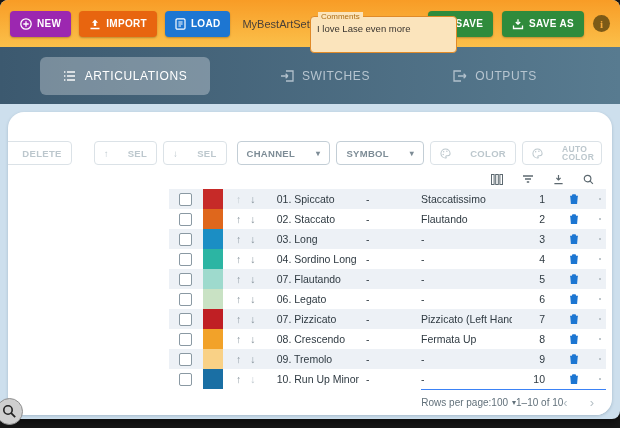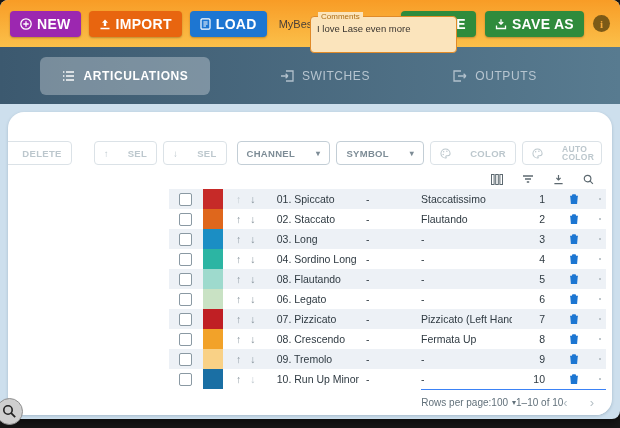--- a/index.html
+++ b/index.html
@@ -7,21 +7,21 @@
   body { background:#181818; font-family:"Liberation Sans", sans-serif; position:relative; overflow:hidden; }
 
   .window { position:absolute; left:0; top:0; width:620px; height:419px;
     border-radius:8px; overflow:hidden; display:flex; flex-direction:column;
     box-shadow:0 4px 10px rgba(0,0,0,.5); background:#cddfed; }
 
   
   .topbar { height:47px; flex:0 0 47px; background:linear-gradient(180deg,#f89c26,#fbc04a);
     display:flex; align-items:center; padding:0 10px; gap:8px; position:relative; }
   .tb-btn { height:26px; border:none; border-radius:4px; color:#fff; font-weight:bold;
-    font-size:14px; letter-spacing:.3px; padding:0 10px; display:inline-flex; gap:5px;
+    font-size:10px; letter-spacing:.3px; padding:0 10px; display:inline-flex; gap:5px;
     align-items:center; cursor:pointer; box-shadow:0 1px 2px rgba(0,0,0,.25);
     font-family:"Liberation Sans", sans-serif; }
   .tb-btn svg { flex:0 0 auto; }
   .btn-new { background:#9c27b0; }
   .btn-import { background:#e8650f;text-align:center; }
   .btn-load { background:#1d76d2; }
   .btn-save, .btn-saveas { background:#2f8b3c; }
   .set-name { font-size:11px; color:#4a4038; margin-left:4px; }
 
   .comments { position:absolute; left:310px; top:16px; width:147px; height:37px;
@@ -34,21 +34,21 @@
   .undo-icon { color:#8a6a1c; font-size:17px; line-height:1; cursor:pointer; margin-right:2px; }
   .info-icon { width:17px; height:17px; border-radius:50%; background:#7c5a17; color:#f3a93d;
     font-size:11px; font-weight:bold; display:flex; align-items:center; justify-content:center;
     font-family:"Liberation Serif", serif; cursor:pointer; }
 
   
   .tabbar { height:57px; flex:0 0 57px; background:linear-gradient(90deg,#3c596f,#587b90);
     display:flex; align-items:center; padding:0 40px; }
   .tab { flex:1; height:38px; display:flex; align-items:center; justify-content:center; gap:8px;
     color:#b7c5d0; font-size:12px; letter-spacing:.6px; cursor:pointer; border-radius:6px; }
-  .tab.selected { background:rgba(255,255,255,.30); color:#fff; font-weight:bold; margin-right:30px; }
+  .tab.selected { background:rgba(255,255,255,.30); color:#fff; font-weight:normal; margin-right:30px; }
   .tab svg { opacity:.95; }
 
   
   .content { flex:1; padding:8px 8px 7px; }
   .panel { background:#fff; border-radius:16px; height:100%; display:flex; flex-direction:column;
     box-shadow:0 1px 3px rgba(40,70,95,.25); padding:23px 6px 0; overflow:hidden;align-items:flex-end; }
 
   
   .ptoolbar { height:36px; flex:0 0 36px; display:flex; align-items:center; gap:6px; padding:0 4px; }
   .btn-add { height:24px; background:#1467cd; color:#fff; border:none; border-radius:4px;
@@ -366,21 +366,21 @@
 
   <div class="grid-row trow odd">
     <div class="cell c-check">
               <span class="cb"></span>
             </div>
     <div class="cell c-swatch" style="background: rgb(158, 218, 205);"></div>
     <div class="cell c-arrows">
       <span class="mv-up">↑</span>
       <span class="mv-down">↓</span>
     </div>
-    <div class="cell c-name">08. Flautando</div>
+    <div class="cell c-name">07. Flautando</div>
     <div class="cell c-channel">-</div>
     <div class="cell c-symbol">-</div>
     <div class="cell c-num">5</div>
     <div class="cell c-trash">
       <svg width="10" height="12" viewBox="0 0 12 14">
                 <path fill="#1c76d2" d="M1.5 4h9l-.8 9H2.3L1.5 4zm2.6-2.6h3.8L8.6 3h2.2v1.1H1.2V3h2.2l.7-1.6z"></path>
               </svg>
     </div>
     <div class="cell c-dot">
               <span class="dot"></span>

